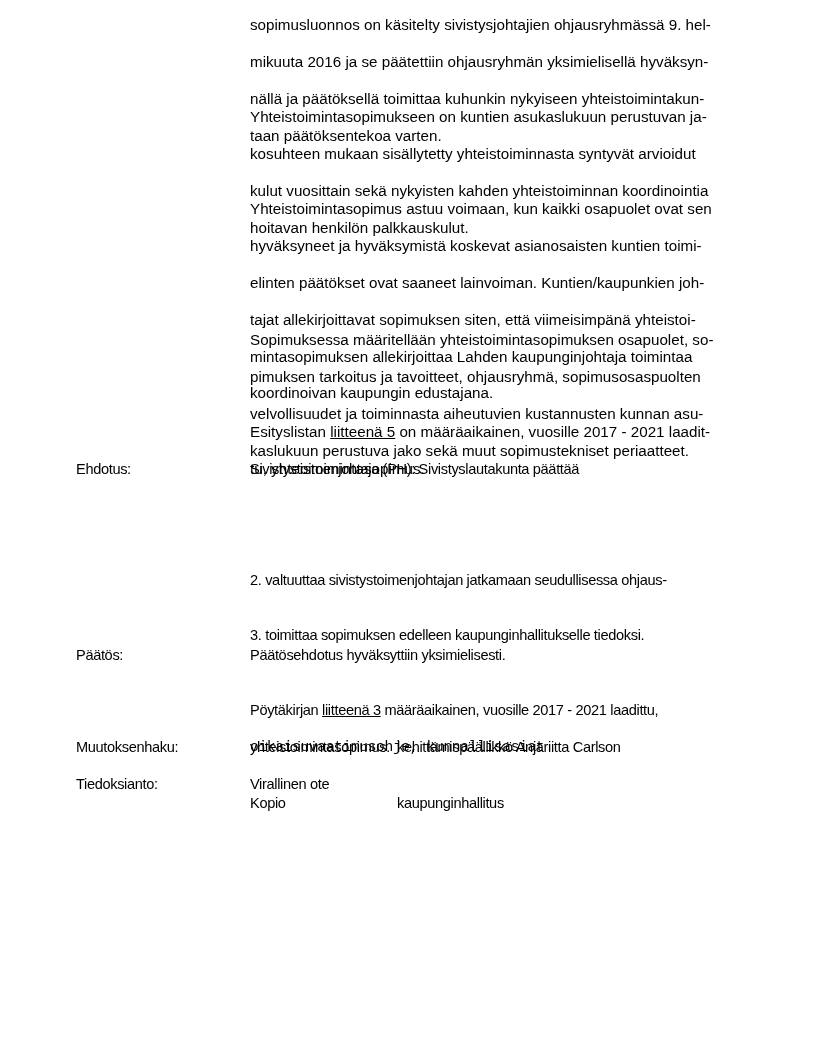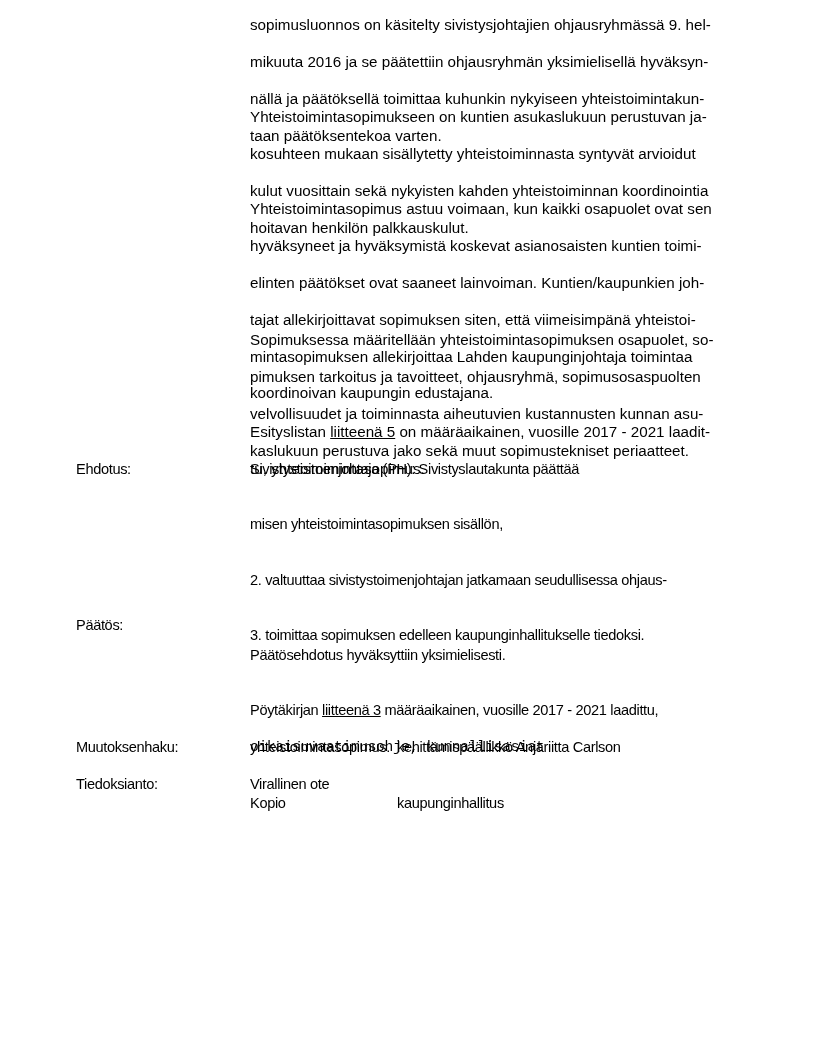--- a/index.html
+++ b/index.html
@@ -92,32 +92,31 @@
 
   <div class="para" style="top:405px;">
     <div><span>Esityslistan </span><span class="link">liitteenä 5</span><span> on määräaikainen, vuosille 2017 - 2021 laadit-</span></div>
     <div>tu, yhteistoimintasopimus.</div>
   </div>
 
   <div class="label narrow" style="top:460px;">Ehdotus:</div>
   <div class="para narrow" style="top:460px;">Sivistystoimenjohtaja (PH): Sivistyslautakunta päättää</div>
 
   <div class="para narrow" style="top:497px;">
-    <div>misen yhteistoimintasopimuksen sisällön,</div>
   </div>
 
   <div class="para narrow" style="top:553px;">
     <div>2. valtuuttaa sivistystoimenjohtajan jatkamaan seudullisessa ohjaus-</div>
   </div>
 
   <div class="para narrow" style="top:608px;">
     <div>3. toimittaa sopimuksen edelleen kaupunginhallitukselle tiedoksi.</div>
   </div>
 
-  <div class="label narrow" style="top:616px;">Päätös:</div>
+  <div class="label narrow" style="top:646px;">Päätös:</div>
   <div class="para narrow" style="top:646px;">Päätösehdotus hyväksyttiin yksimielisesti.</div>
 
   <div class="para narrow" style="top:683px;">
     <div><span>Pöytäkirjan </span><span class="link">liitteenä 3</span><span> määräaikainen, vuosille 2017 - 2021 laadittu,</span></div>
     <div>yhteistoimintasopimus.</div>
   </div>
 
   <div class="label narrow" style="top:738px;">Muutoksenhaku:</div>
   <div class="para narrow" style="top:738px;font-family:Liberation Mono, monospace;">oikaisuvaatimusohje, kunnallisasiat</div>
 

